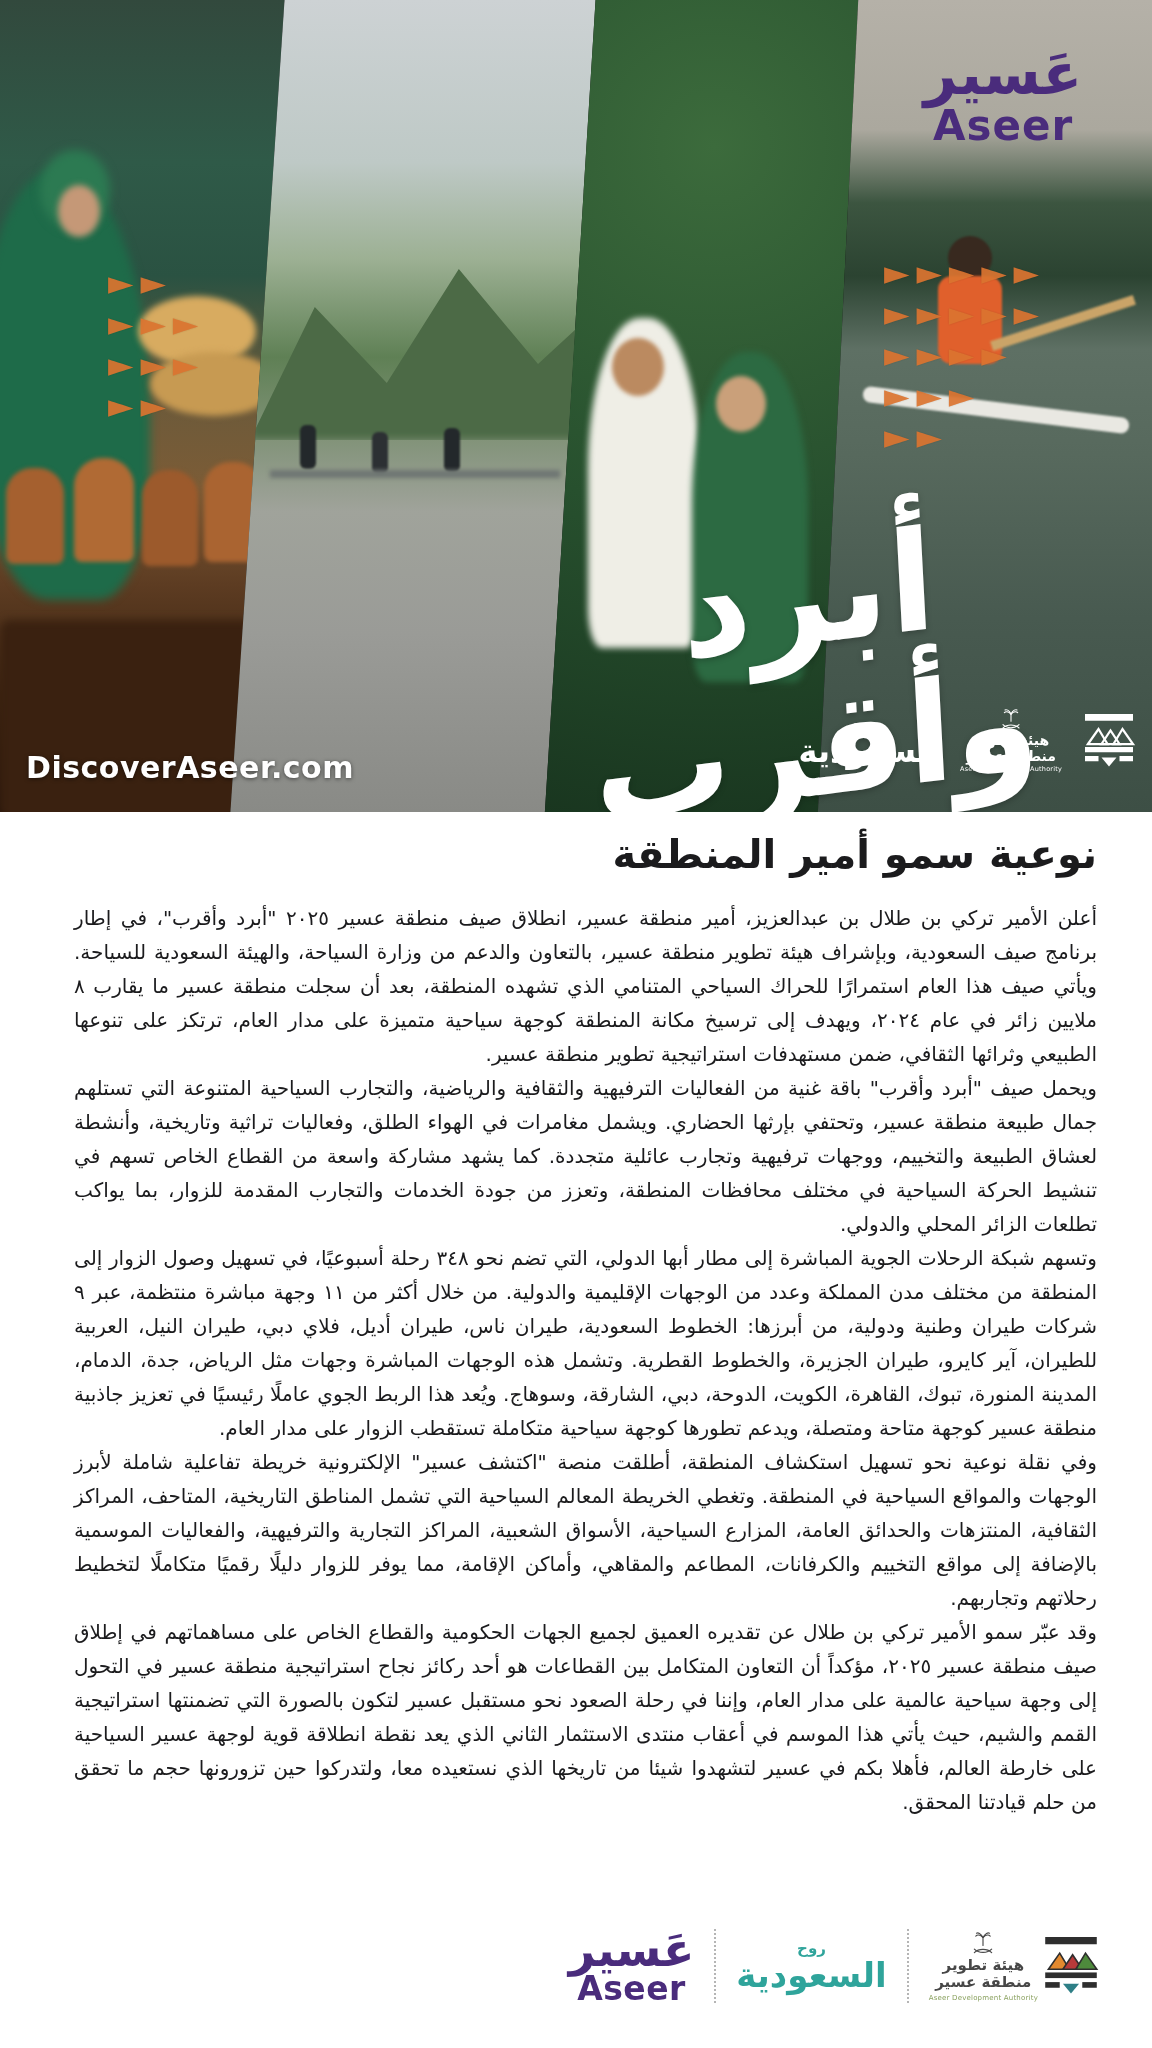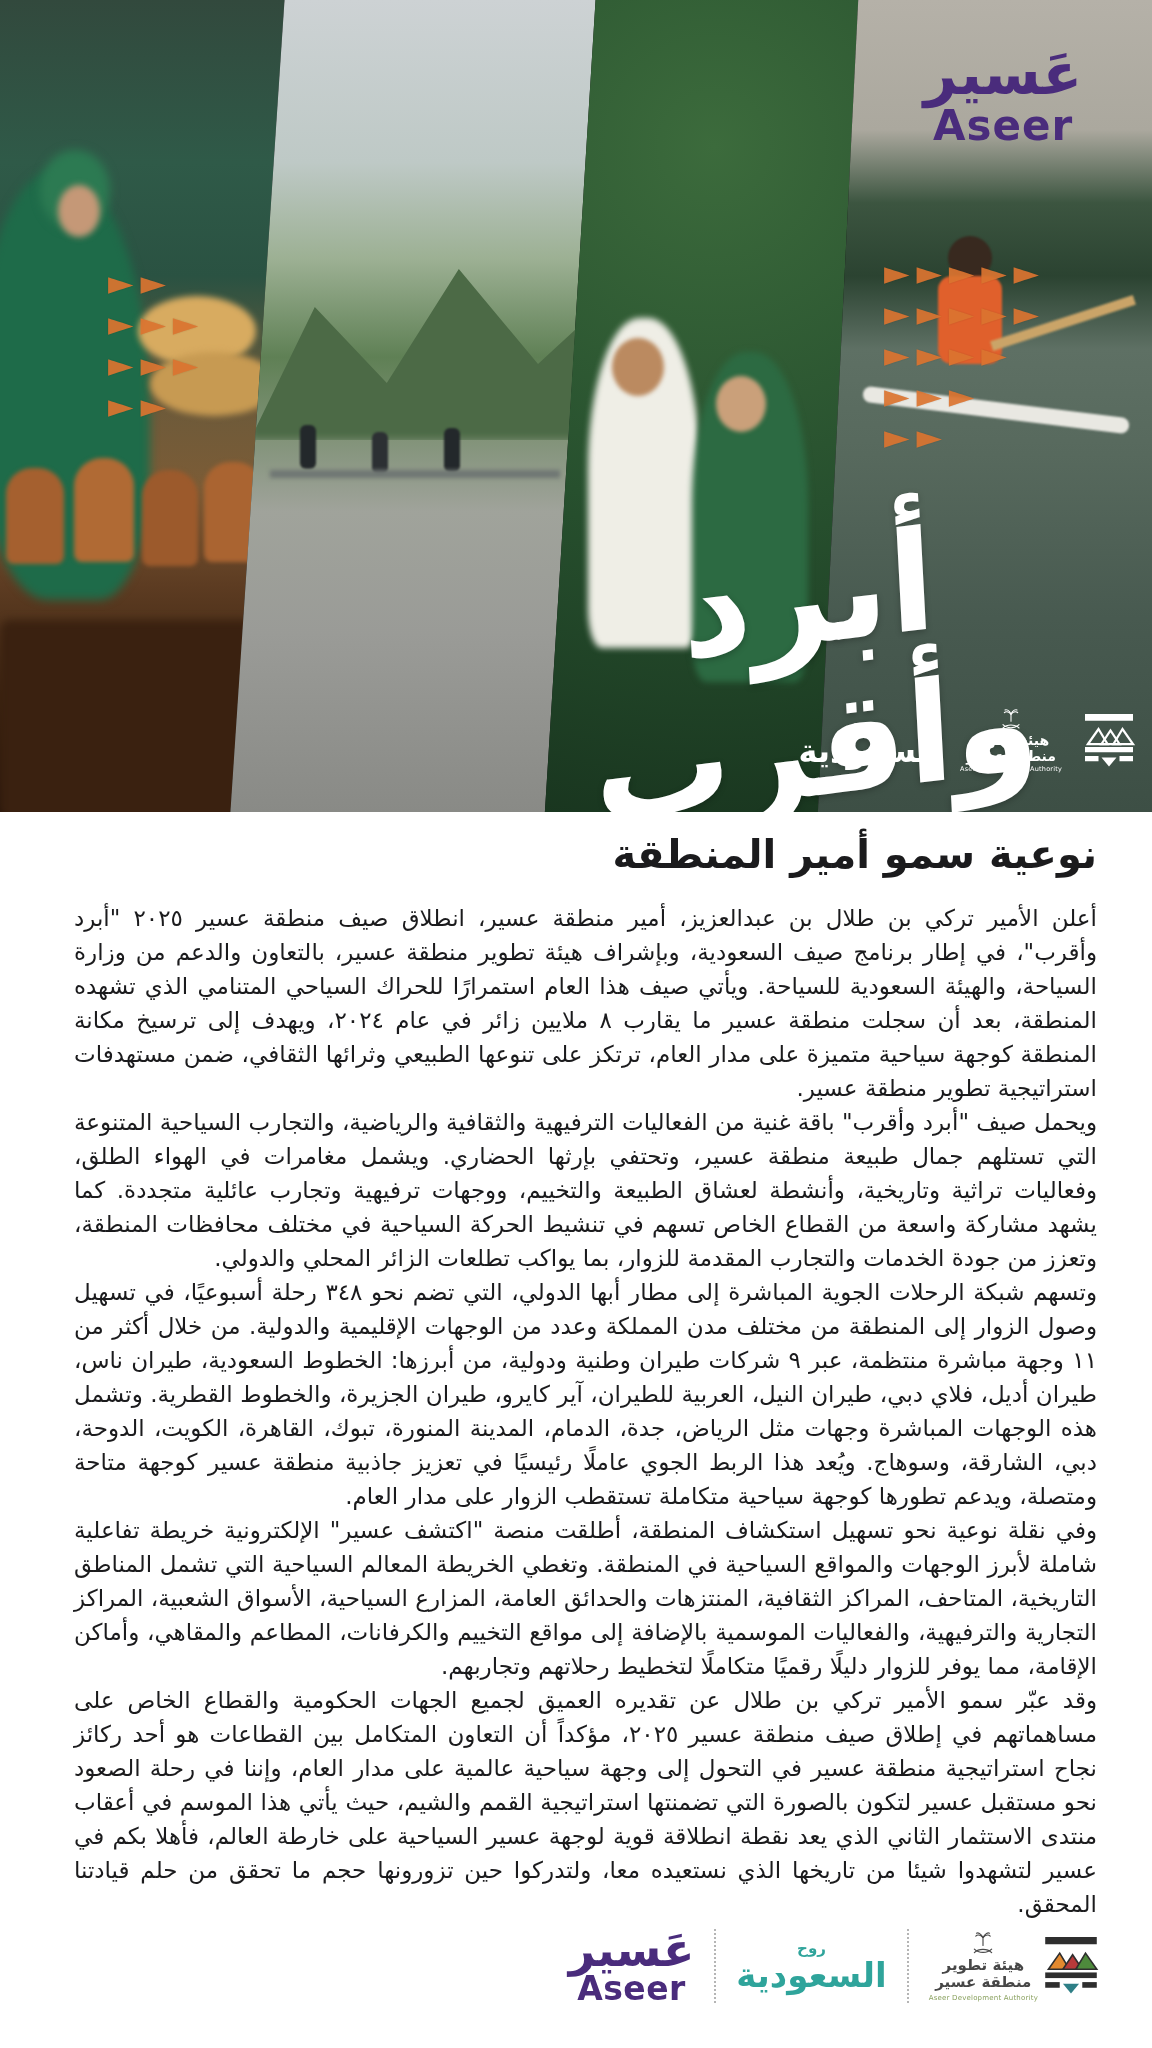--- a/index.html
+++ b/index.html
@@ -38,21 +38,21 @@
   .vs-logo .small{font-size:17px;font-weight:bold;margin-bottom:2px;}
   .vs-logo .big{font-size:32px;font-weight:bold;}
   .asda-logo{display:flex;flex-direction:column;align-items:center;line-height:1.15;text-align:center;}
   .asda-logo .l1,.asda-logo .l2{font-size:14px;font-weight:bold;}
   .asda-logo .lat{font-size:6.5px;margin-top:2px;letter-spacing:.2px;}
   .hero-logos .vs-logo{color:#fff;} .hero-logos .asda-logo{color:#fff;}
 
   
   .article{position:absolute;top:822px;right:55px;left:55px;direction:rtl;color:#1b1b1d;}
   .headline{font-size:40px;font-weight:800;line-height:1.62;text-align:right;letter-spacing:-.5px;}
-  .bodytext{margin-top:14px;font-size:23px;line-height:34px;text-align:justify;text-align-last:right;margin-left:19px;}
+  .bodytext{margin-top:14px;font-size:20px;line-height:34px;text-align:justify;text-align-last:right;margin-left:19px;}
   .bodytext p{margin:0;}
 
   
   .footer{position:absolute;top:1926px;right:34px;display:flex;align-items:center;}
   .sep{height:74px;border-right:2px dotted #b5b5b5;margin:0 20px;}
   .f-aseer{text-align:center;color:#4a2c7c;line-height:1.05;}
   .f-aseer .ar{font-size:46px;font-weight:bold;}
   .f-aseer .en{font-size:33px;font-weight:bold;margin-top:-2px;letter-spacing:.5px;}
   .f-vs{color:#2fa49b;display:flex;flex-direction:column;align-items:center;line-height:1;}
   .f-vs .small{font-size:15px;font-weight:bold;margin-bottom:2px;}
@@ -118,20 +118,21 @@
       <div>►►</div>
     </div>
 
     <div class="hero-brand">
       <div class="ar">عَسير</div>
       <div class="en">Aseer</div>
     </div>
 
     <div class="calligraphy">أبرد وأقرب</div>
 
+    <div class="website">DiscoverAseer.com</div>
 
     <div class="hero-logos">
       <div class="vs-logo">
         <span class="small">روح</span>
         <span class="big">السعودية</span>
       </div>
       <div class="asda-logo">
         <svg width="24" height="24" viewBox="0 0 36 36">
           <g stroke="#ffffff" stroke-width="1.6" fill="none" stroke-linecap="round">
             <path d="M18 9 v11"></path>

